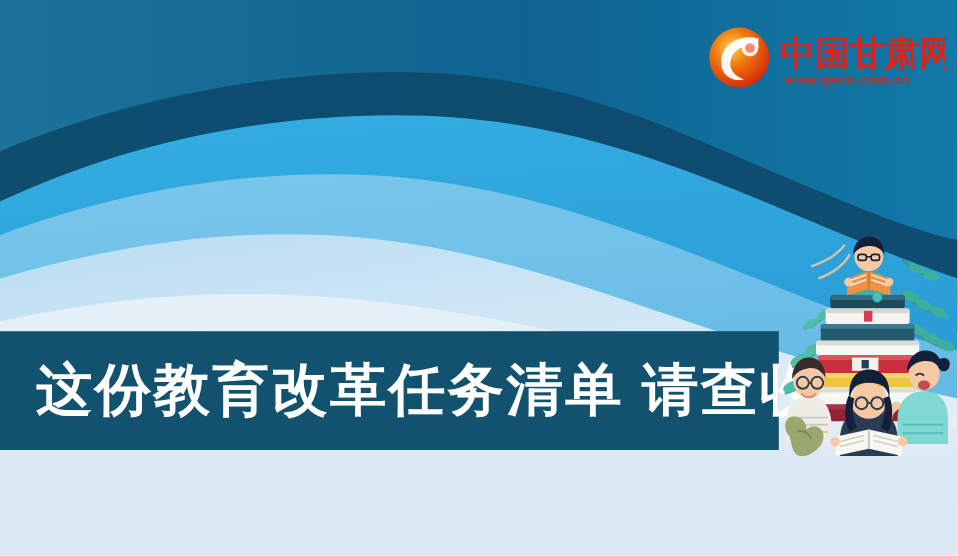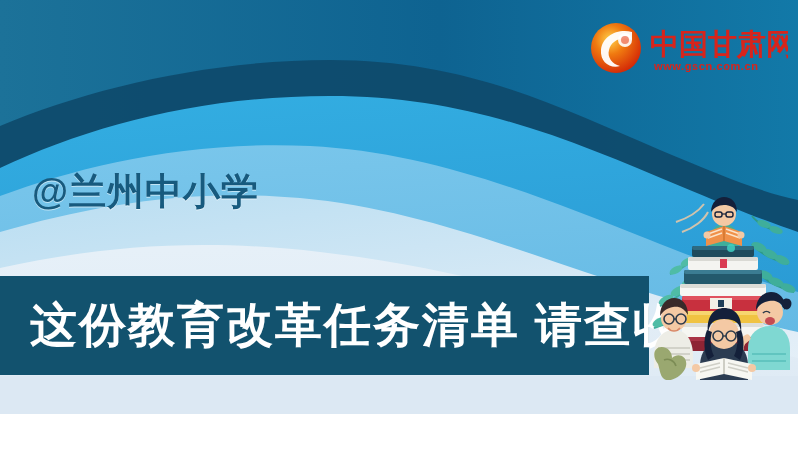--- a/index.html
+++ b/index.html
@@ -7,21 +7,21 @@
     margin: 0;
     padding: 0;
     background: #ffffff;
   }
   body {
     font-family: "Liberation Sans", "DejaVu Sans", sans-serif;
   }
   #poster {
     position: relative;
     width: 798px;
-    height: 414px;
+    height: 463px;
     overflow: hidden;
     background: #DCE8F3;
   }
   
   .bg-base {
     position: absolute;
     left: 0; top: 0;
     width: 798px; height: 463px;
     background: linear-gradient(180deg, #1A6E9C 0%, #0F6290 46%, #0F6290 60%, #DCE8F3 60.2%, #DCE8F3 100%);
   }
@@ -156,21 +156,20 @@
       <path d="M44,14 C30,10 14,18 13,32 C12,44 22,51 32,48 C24,46 19,39 21,32
                C23,23 33,18 44,22 Z" fill="#FFFFFF" opacity="0.95"></path>
       <circle cx="37" cy="22" r="7" fill="#FFFFFF" opacity="0.9"></circle>
       <circle cx="37" cy="22" r="4" fill="#E8380D" opacity="0.55"></circle>
 
       <text x="62" y="36" font-family="'DejaVu Sans','Liberation Sans',sans-serif" font-size="29" font-weight="bold" fill="#D8241B">中国甘肃网</text>
       <text x="66" y="52" font-family="'Liberation Sans',sans-serif" font-size="11" font-weight="bold" fill="#D8241B" letter-spacing="0.6">www.gscn.com.cn</text>
     </svg>
   </div>
 
-  <div class="kicker">@兰州中小学</div>
 
   <div class="headline-bar"></div>
   <div class="headline">这份教育改革任务清单 请查收</div>
 
   <div class="illustration">
     <svg viewBox="0 0 150 192">
       <g>
 
         <g stroke="#3FAE9B" stroke-width="2" fill="none">
           <path d="M12,118 C26,112 38,104 46,92"></path>

